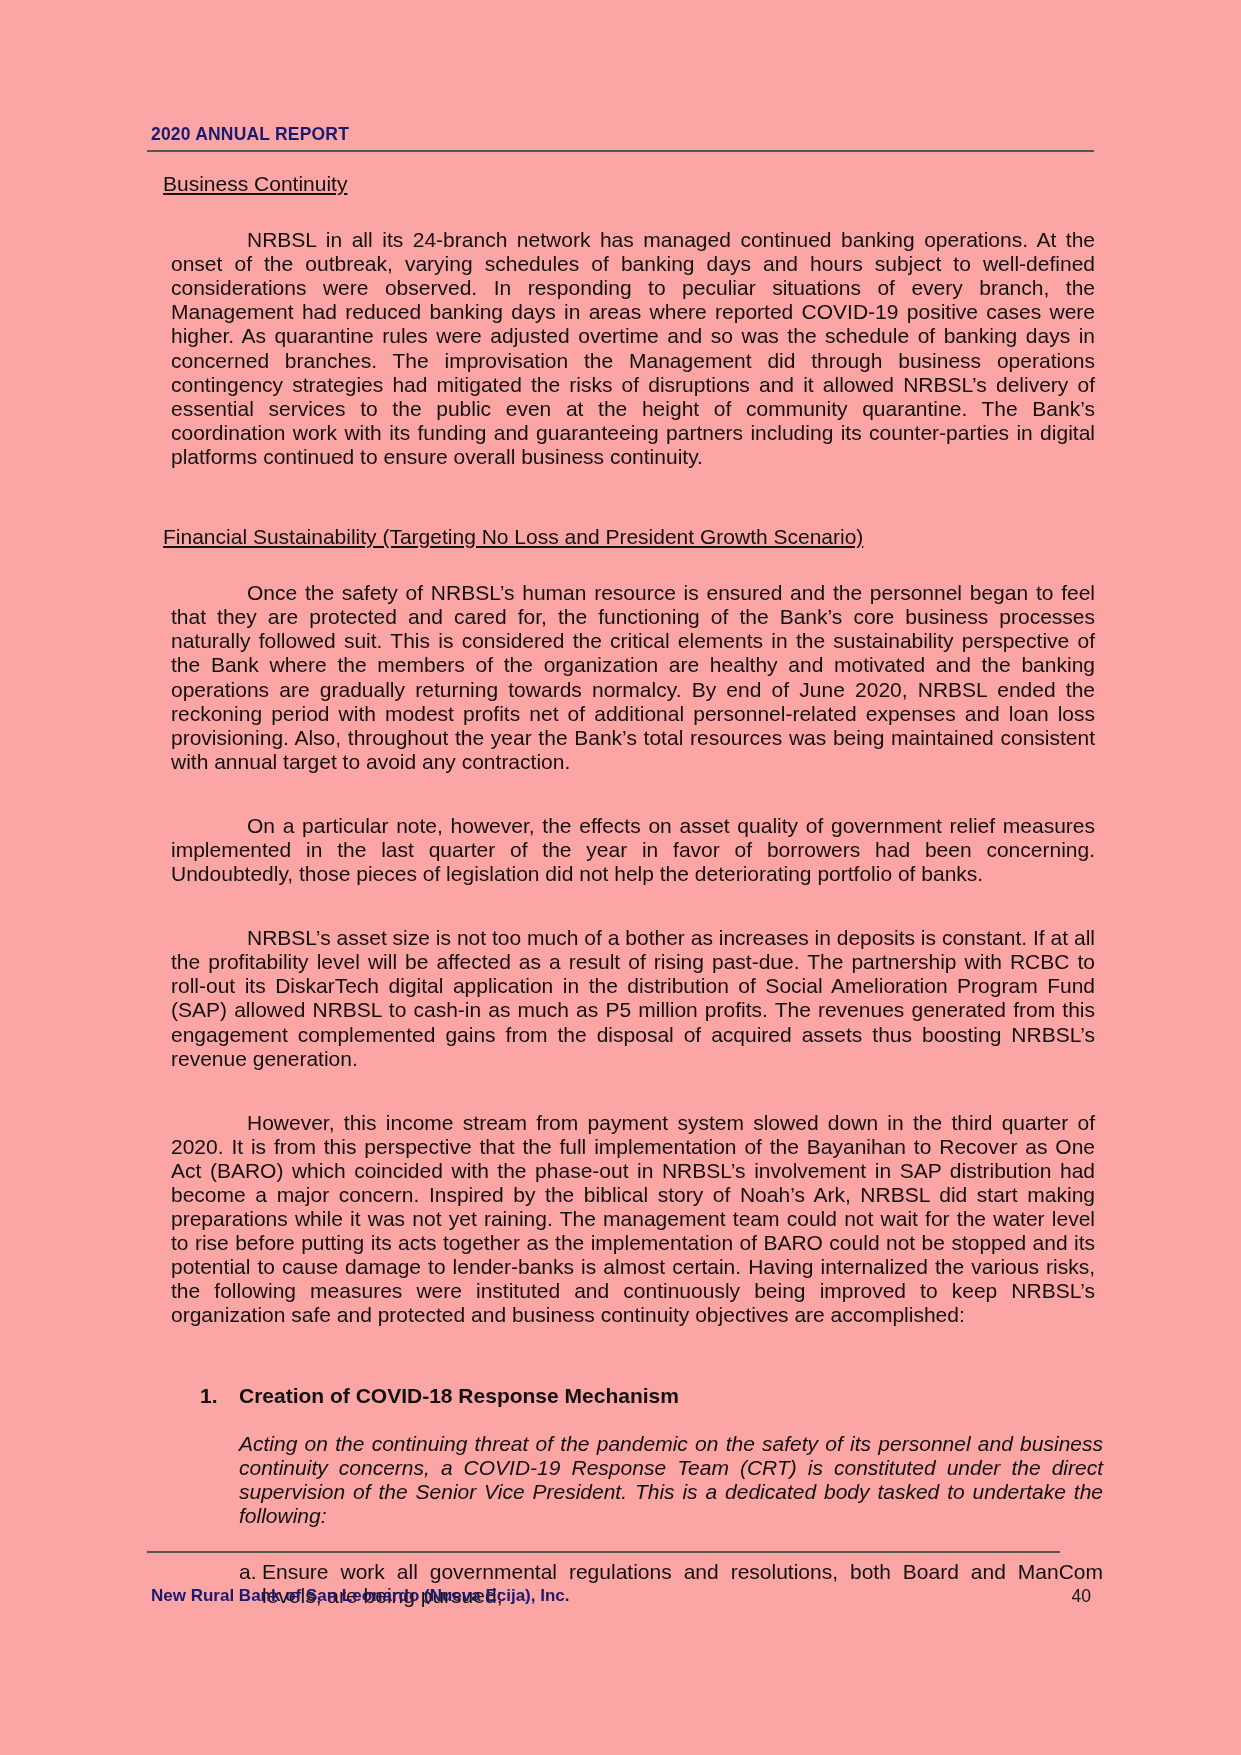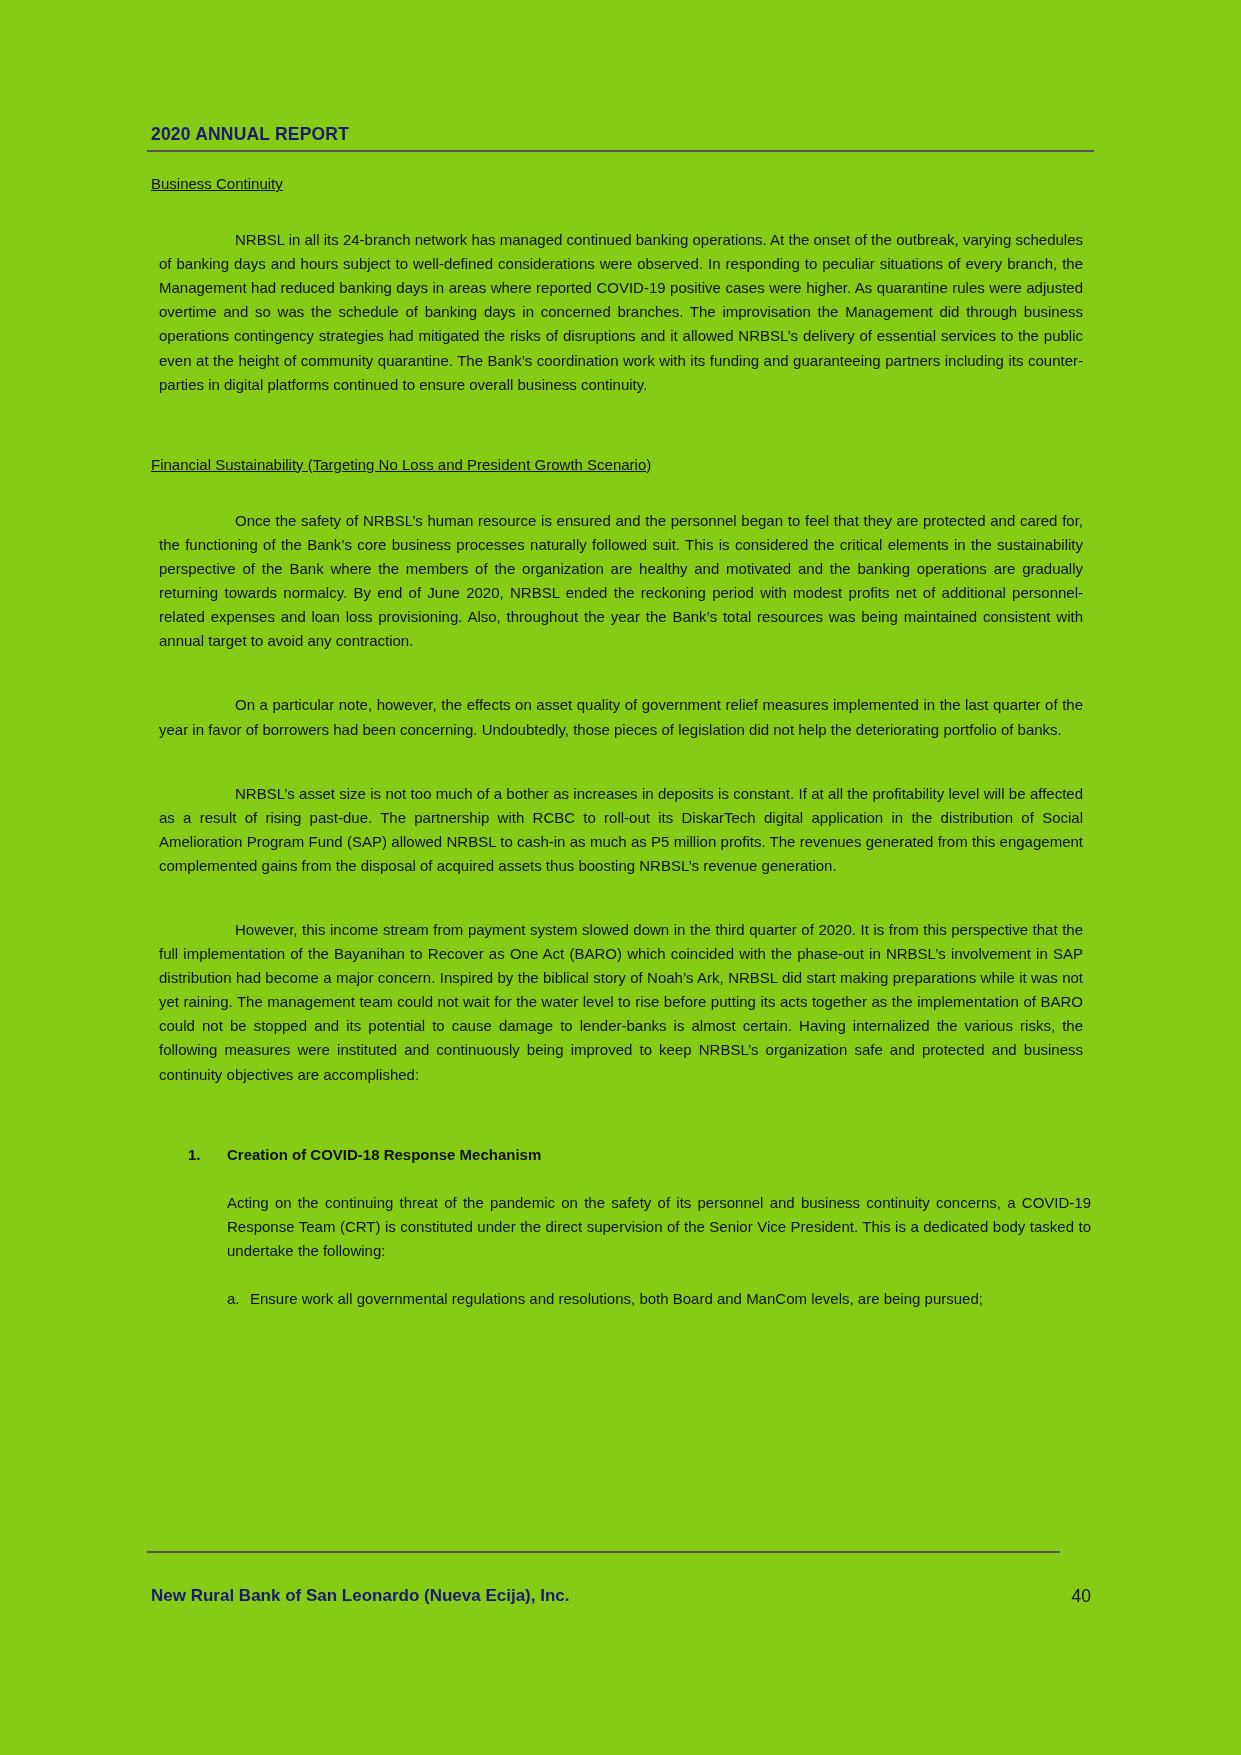--- a/index.html
+++ b/index.html
@@ -1,29 +1,29 @@
 <!DOCTYPE html>
 <html><head>
   <meta charset="utf-8">
   <style>
     html, body { margin: 0; padding: 0; background: #ffffff; }
     body { width: 1241px; height: 1755px; position: relative; overflow: hidden; }
-    .page { position: absolute; left: 0; top: 0; width: 1241px; height: 1755px; background: #84cc16; }
+    .page { position: absolute; left: 0; top: 0; width: 1241px; height: 1755px; background: #fca5a5; }
     .header-title {
       position: absolute; left: 151px; top: 124px;
       font-family: "Liberation Sans", sans-serif; font-weight: bold;
       font-size: 17.5px; color: #1a1a6e; letter-spacing: 0.2px;
     }
     .header-rule {
       position: absolute; left: 147px; top: 150px; width: 947px; height: 0;
       border-top: 2px solid #555;
     }
     .content {
-      position: absolute; left: 151px; top: 172px; width: 940px;
-      font-family: "Liberation Sans", sans-serif; font-size: 15px;
+      position: absolute; left: 163px; top: 172px; width: 940px;
+      font-family: "Liberation Sans", sans-serif; font-size: 21px;
       line-height: 24.1px; color: #111; text-align: justify;
     }
     .section-heading {
       text-decoration: underline; margin: 0; text-align: left;
     }
     .para { margin: 8px; text-indent: 76px; }
     .gap-sm { height: 24px; }
     .gap-md { height: 48px; }
     .list-heading {
       display: flex; font-weight: bold; margin: 0; text-align: left;
@@ -74,21 +74,21 @@
     <div class="gap-sm"></div>
     <p class="para">However, this income stream from payment system slowed down in the third quarter of 2020. It is from this perspective that the full implementation of the Bayanihan to Recover as One Act (BARO) which coincided with the phase-out in NRBSL’s involvement in SAP distribution had become a major concern. Inspired by the biblical story of Noah’s Ark, NRBSL did start making preparations while it was not yet raining. The management team could not wait for the water level to rise before putting its acts together as the implementation of BARO could not be stopped and its potential to cause damage to lender-banks is almost certain. Having internalized the various risks, the following measures were instituted and continuously being improved to keep NRBSL’s organization safe and protected and business continuity objectives are accomplished:</p>
 
     <div class="gap-md"></div>
 
     <div class="list-heading">
       <span class="list-num">1.</span>
       <span>Creation of COVID-18 Response Mechanism</span>
     </div>
     <div class="gap-sm"></div>
-    <p class="list-body" style="margin-top:0;margin-bottom:0;">Acting on the continuing threat of the pandemic on the safety of its personnel and business continuity concerns, a COVID-19 Response Team (CRT) is constituted under the direct supervision of the Senior Vice President. This is a dedicated body tasked to undertake the following:</p>
+    <p class="list-body" style="margin-top:0;margin-bottom:8px;font-style:italic;">Acting on the continuing threat of the pandemic on the safety of its personnel and business continuity concerns, a COVID-19 Response Team (CRT) is constituted under the direct supervision of the Senior Vice President. This is a dedicated body tasked to undertake the following:</p>
     <div class="gap-sm"></div>
     <div class="sub-item">
       <span class="sub-letter">a.</span>
       <span class="sub-text">Ensure work all governmental regulations and resolutions, both Board and ManCom levels, are being pursued;</span>
     </div>
 
   </div>
 
   <div class="footer-rule"></div>
   <div class="footer-org">New Rural Bank of San Leonardo (Nueva Ecija), Inc.</div>

